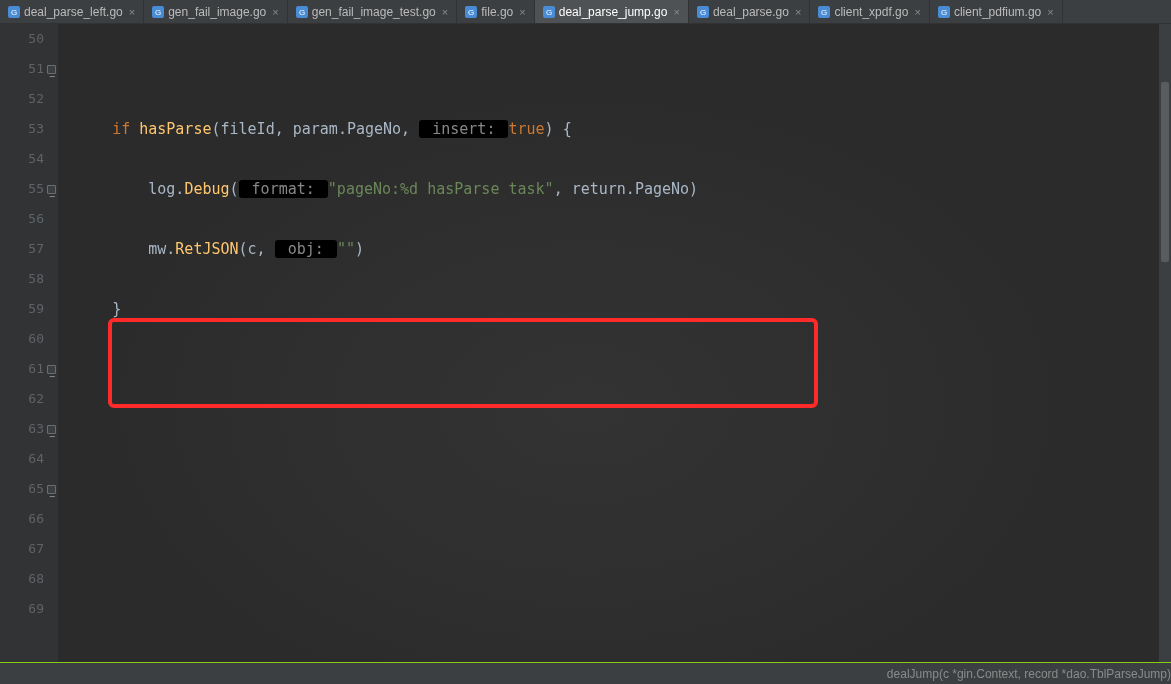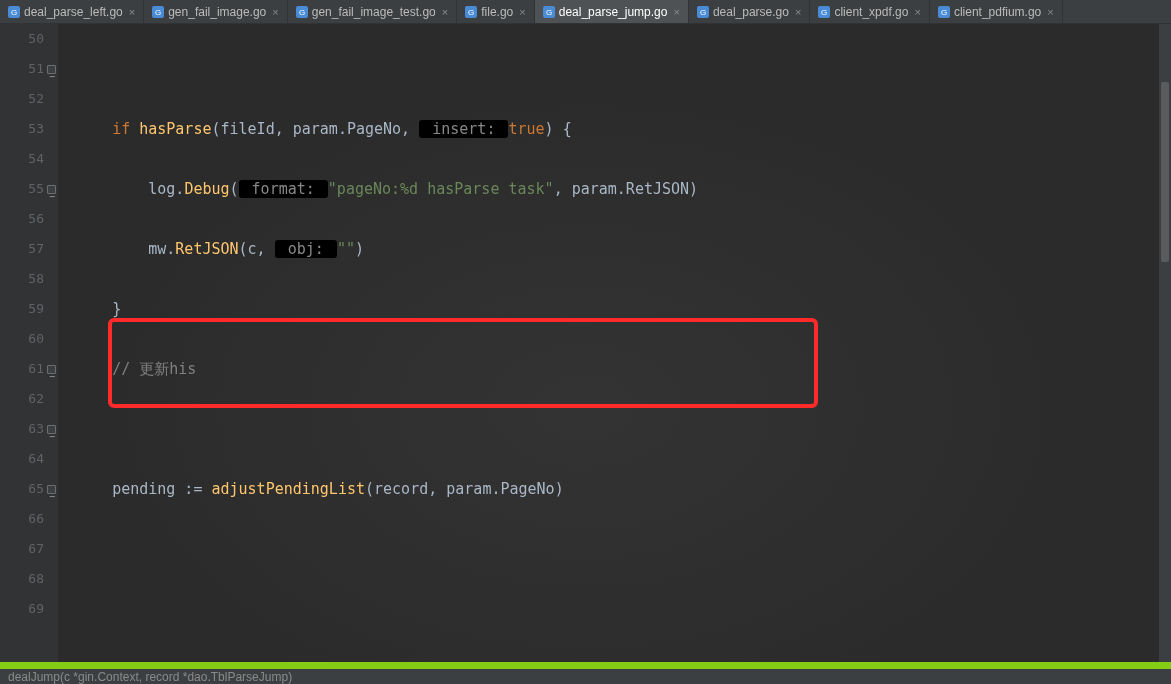--- a/index.html
+++ b/index.html
@@ -126,21 +126,22 @@
 }
 .statusbar {
   height: 22px;
   background: #3c3f41;
   color: #8a8a8a;
   font-size: 12px;
   font-family: -apple-system, "Segoe UI", sans-serif;
   display: flex;
   align-items: center;
   padding-left: 8px;
-  border-top: 7px solid #84cc16;
+  border-top: 1px solid #84cc16;
+  justify-content: flex-end;
 }
 .scrollbar-v {
   position: absolute;
   right: 0;
   top: 24px;
   bottom: 22px;
   width: 12px;
   background: #3c3f41;
   z-index: 3;
 }
@@ -267,26 +268,24 @@
       <div class="fold" style="top:161px"></div>
       <div class="fold" style="top:341px"></div>
       <div class="fold" style="top:401px"></div>
       <div class="fold" style="top:461px"></div>
     </div>
   </div>
 
   <div class="code">
 <div class="code-line"></div>
 <div class="code-line">    <span class="kw">if</span> <span class="fn">hasParse</span><span>(fileId, param.PageNo,</span> <span class="hintbox"><span> insert: </span></span><span class="kw">true</span><span>) {</span></div>
-<div class="code-line">        <span>log.</span><span class="fn">Debug</span><span>(</span><span class="hintbox"><span> format: </span></span><span class="str">"pageNo:%d hasParse task"</span><span>, param.RetJSON)</span></div>
+<div class="code-line">        <span>log.</span><span class="fn">Debug</span><span>(</span><span class="hintbox"><span> format: </span></span><span class="str">"pageNo:%d hasParse task"</span><span>, return.PageNo)</span></div>
 <div class="code-line">        <span>mw.</span><span class="fn">RetJSON</span><span>(c, </span><span class="hintbox"><span> obj: </span></span><span class="str">""</span><span>)</span></div>
 <div class="code-line">    <span>}</span></div>
-<div class="code-line">    <span class="cmt">// 更新his</span></div>
 <div class="code-line"></div>
-<div class="code-line">    <span>pending := </span><span class="fn">adjustPendingList</span><span>(record, param.PageNo)</span></div>
 
 
 
 
 
 
 
 
 
   </div>

